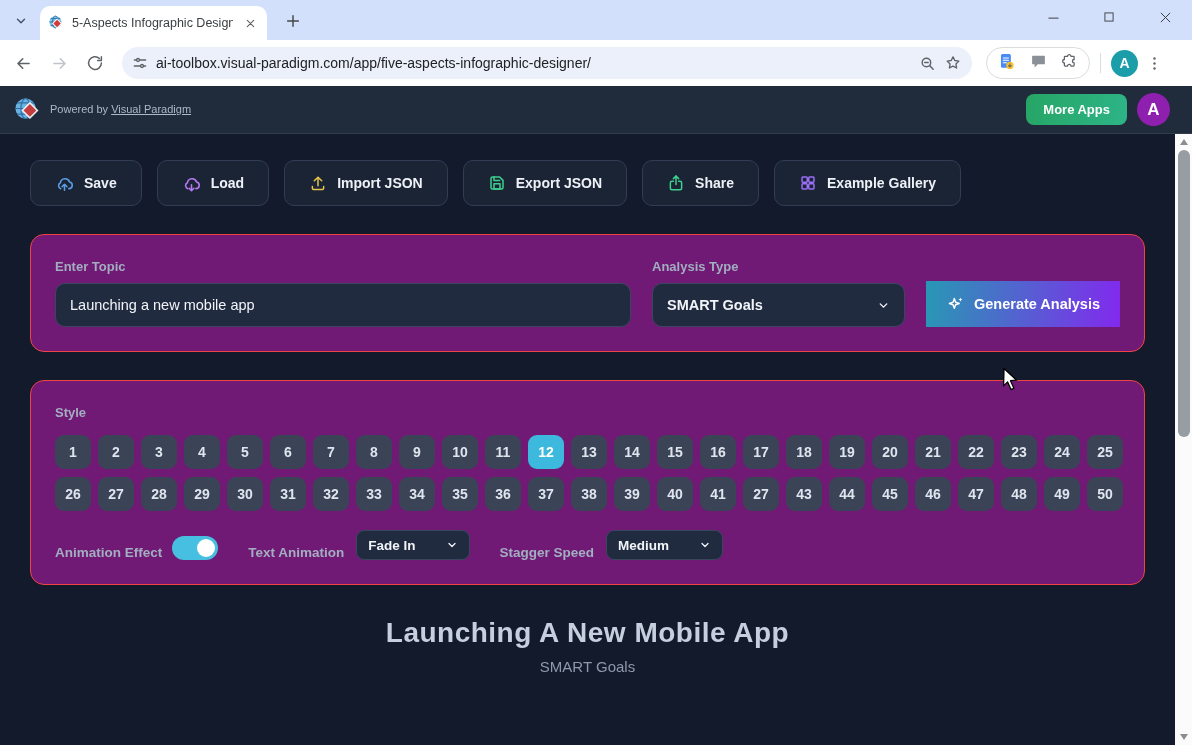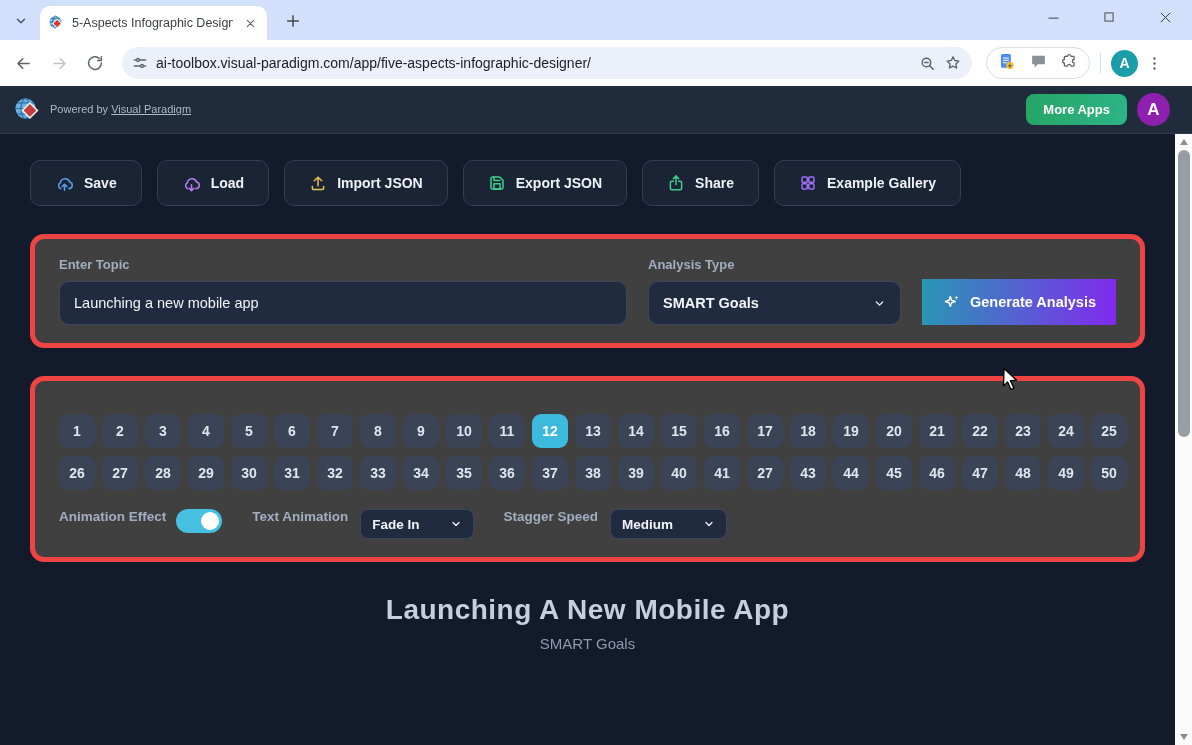--- a/index.html
+++ b/index.html
@@ -59,21 +59,21 @@
   .act-btn { display:flex; align-items:center; gap:10px; background:#1b2435; border:1px solid #313d54;
     border-radius:10px; padding:0 24px; height:46px; color:#eef1f6; font-weight:bold; font-size:14px; }
   .ic-blue   { color:#5b9ce0; }
   .ic-purple { color:#b579f0; }
   .ic-yellow { color:#e6c34c; }
   .ic-green  { color:#3ecf8e; }
   .ic-cyan   { color:#45d6e8; }
   .ic-violet { color:#9b6ef5; }
   .act-btn svg { flex:0 0 auto; }
 
-  .panel { background:#404040; border:5px solid #ef4444; border-radius:14px; padding:18px 24px;
+  .panel { background:#701a75; border:1px solid #ef4444; border-radius:14px; padding:24px 24px;
     margin-top:28px; }
   .field-label { color:#a2aec0; font-size:13px; font-weight:bold; }
   .form-row { display:flex; gap:21px; align-items:flex-end; }
   .fcol { display:flex; flex-direction:column; gap:9px; }
   .topic-col { flex:1; }
   .text-input { height:44px; background:#212b3f; border:1px solid #3a465e; border-radius:10px;
     color:#f1f4f8; font-size:14.5px; padding:0 14px; width:100%;
     font-family:"Liberation Sans", sans-serif; }
   .select { height:44px; background:#212b3f; border:1px solid #3a465e; border-radius:10px;
     color:#f1f4f8; font-size:14.5px; font-weight:bold; padding:0 14px; display:flex;
@@ -81,21 +81,21 @@
   .analysis-select { width:253px; }
   .gen-btn { height:46px; background:linear-gradient(95deg,#2898b4,#8229ee); border:none;
     border-radius:0; color:#fff; font-weight:bold; font-size:14.5px; padding:0 20px;
     display:flex; align-items:center; gap:9px;justify-content:center; }
 
   .style-grid { margin-top:15px; display:grid; grid-template-columns:repeat(25,36px); gap:8px 7px; }
   .style-num { width:36px; height:34px; border:none; border-radius:9px; background:#3a4456;
     color:#dfe5ee; font-weight:bold; font-size:14px; font-family:"Liberation Sans", sans-serif; }
   .style-num.selected { background:var(--selected-color,#3cb9dd); color:#fff; }
 
-  .anim-row { margin-top:19px; display:flex; align-items:flex-start; }
+  .anim-row { margin-top:19px; display:flex; align-items:flex-end; }
   .toggle { width:46px; height:24px; border-radius:12px; background:#47bfe0; position:relative; margin-left:10px; }
   .toggle .knob { position:absolute; top:3px; right:3px; width:18px; height:18px; border-radius:50%; background:#fff; }
   .mini-select { height:30px; background:#212b3f; border:1px solid #3a465e; border-radius:8px;
     color:#f1f4f8; font-size:13.5px; font-weight:bold; padding:0 11px; display:flex;
     align-items:center; gap:30px; }
   .anim-label { color:#a2aec0; font-size:13.5px; font-weight:bold; }
   .ml28 { margin-left:30px; } .ml12 { margin-left:12px; }
 
   .preview { margin-top:32px; text-align:center; }
   .preview-title { color:#c6cfdd; font-size:28px; font-weight:bold; letter-spacing:0.5px; }
@@ -321,20 +321,21 @@
             <svg width="19" height="19" viewBox="0 0 24 24" fill="none" stroke="currentColor" stroke-width="1.8" stroke-linejoin="round">
                 <path d="M10.5 4.5l1.6 4.6 4.6 1.6-4.6 1.6-1.6 4.6-1.6-4.6-4.6-1.6 4.6-1.6z"></path>
                 <path d="M18.2 3.2l.7 1.9 1.9.7-1.9.7-.7 1.9-.7-1.9-1.9-.7 1.9-.7z" fill="currentColor" stroke="none"></path>
               </svg>
             <span>Generate Analysis</span>
           </button>
         </div>
       </div>
 
       <div class="panel">
+        <div class="field-label">Style</div>
         <div class="style-grid">
             <button class="style-num">1</button>
             <button class="style-num">2</button>
             <button class="style-num">3</button>
             <button class="style-num">4</button>
             <button class="style-num">5</button>
             <button class="style-num">6</button>
             <button class="style-num">7</button>
             <button class="style-num">8</button>
             <button class="style-num">9</button>

